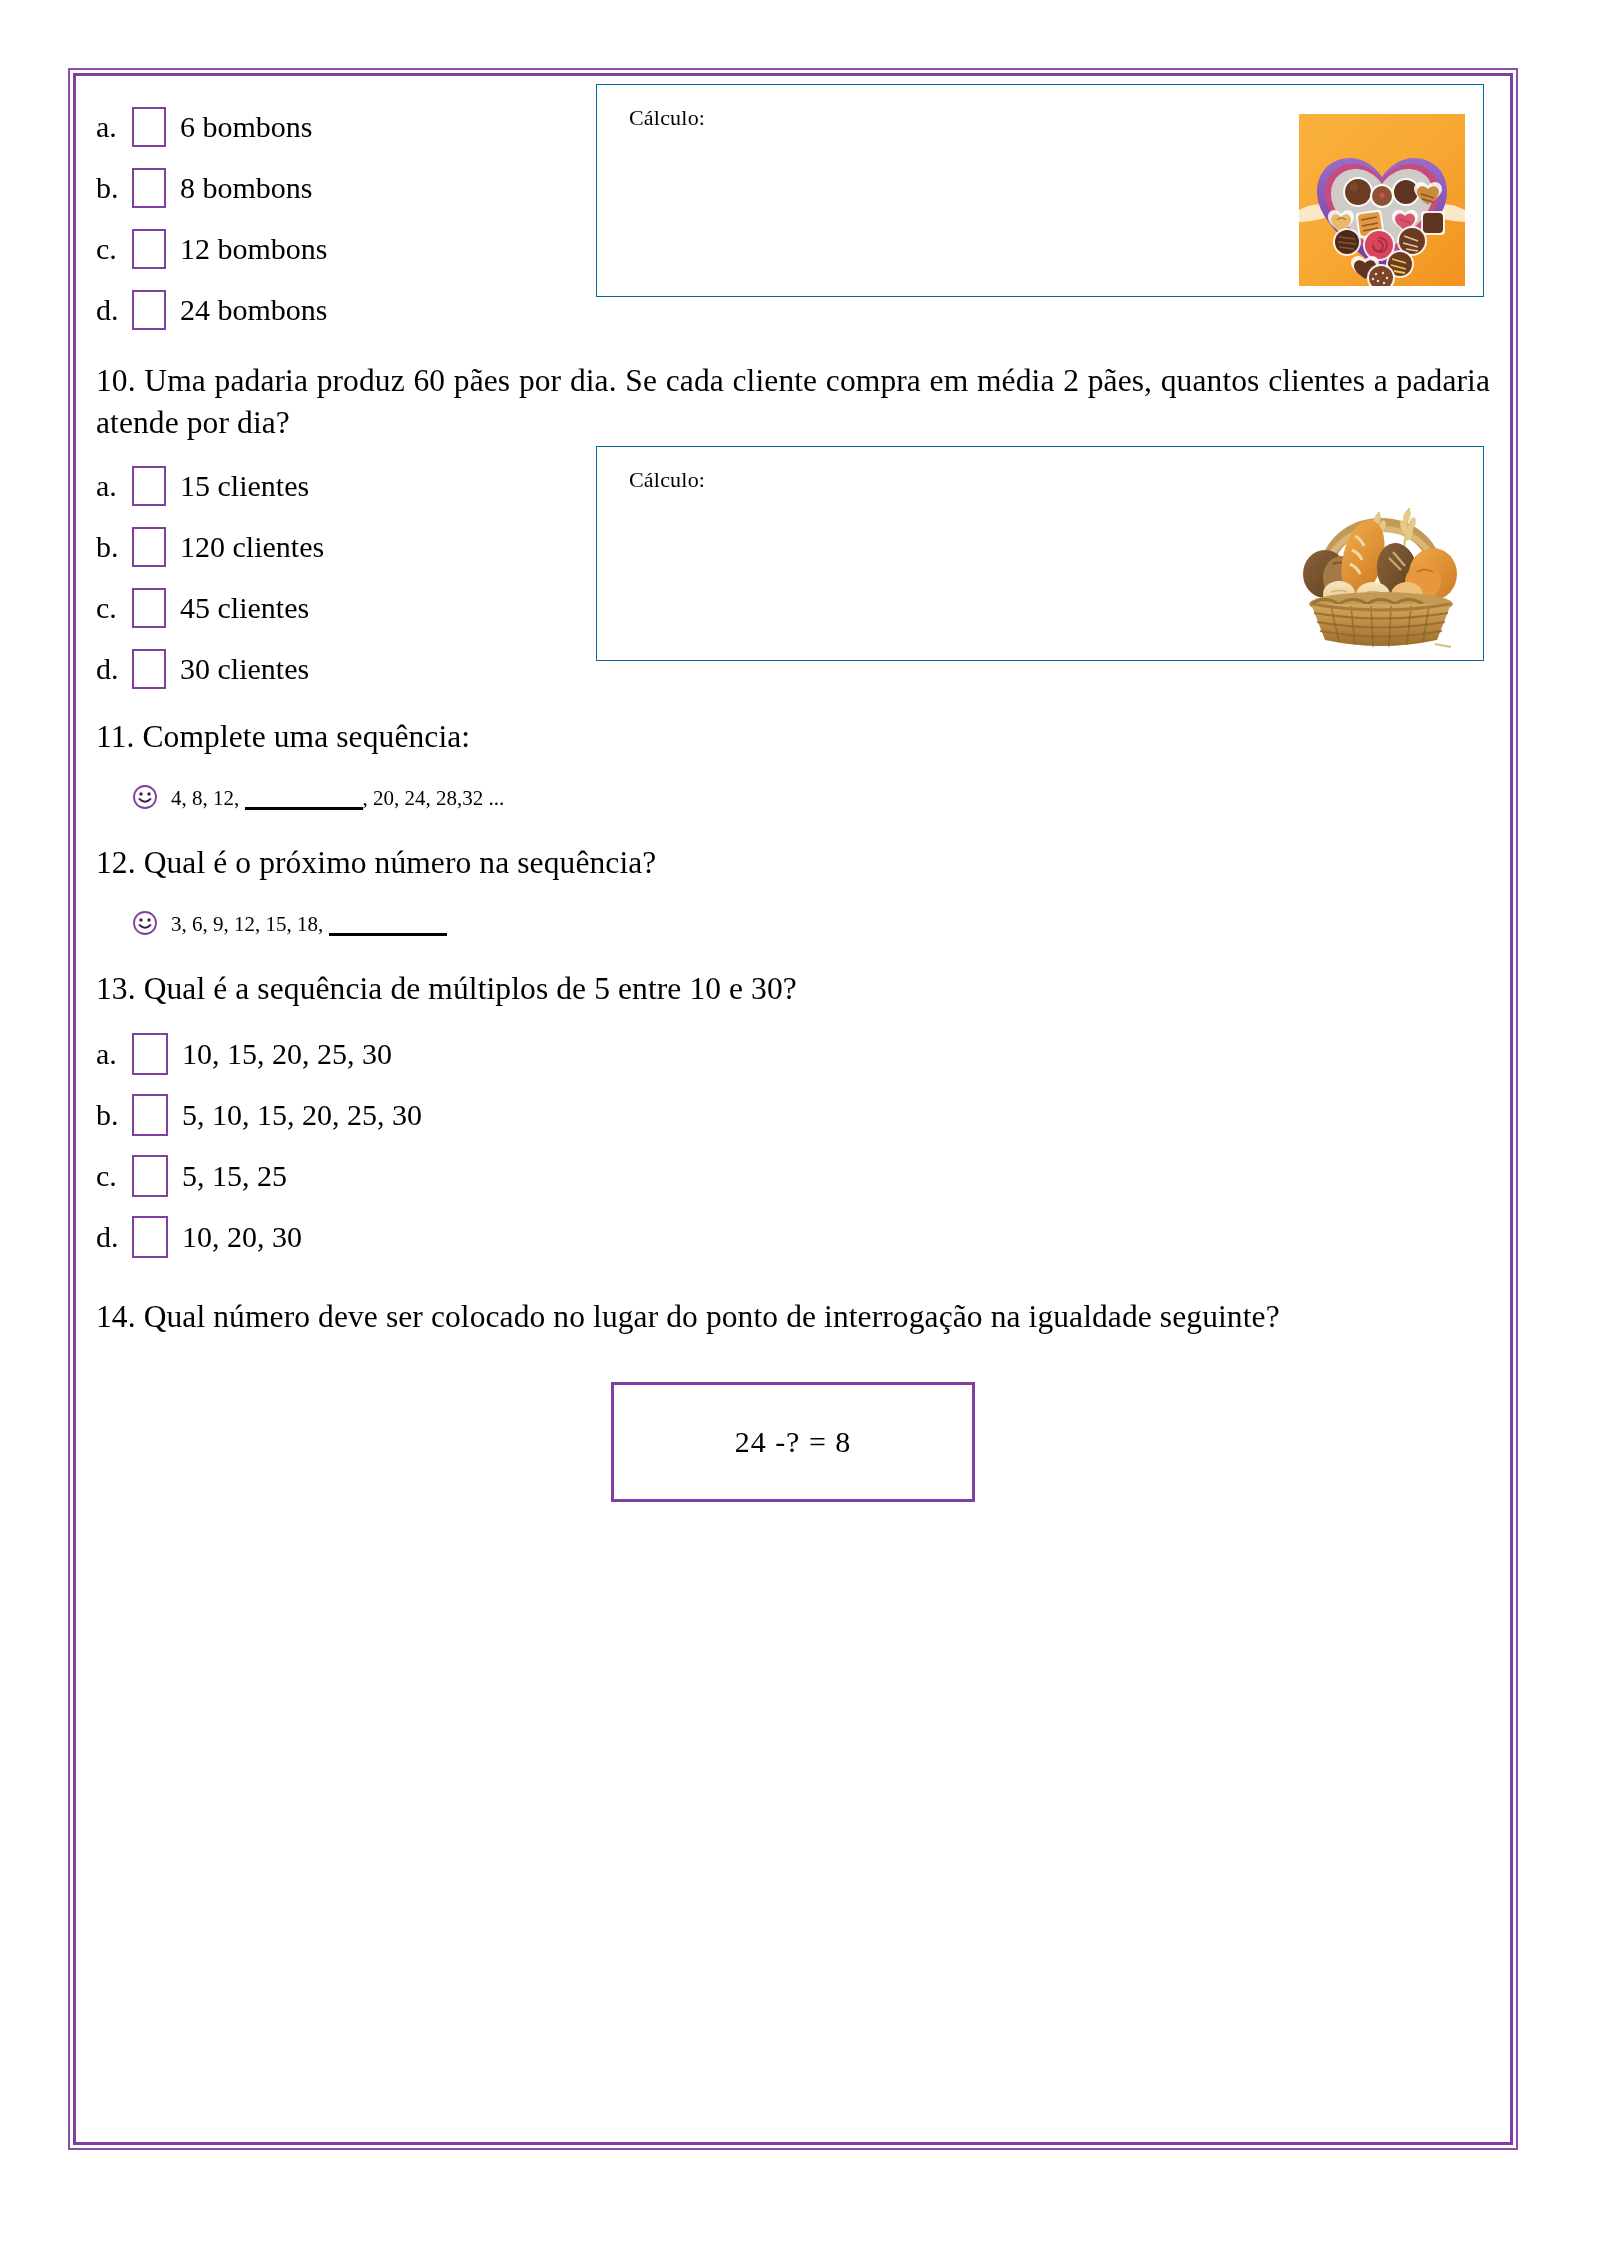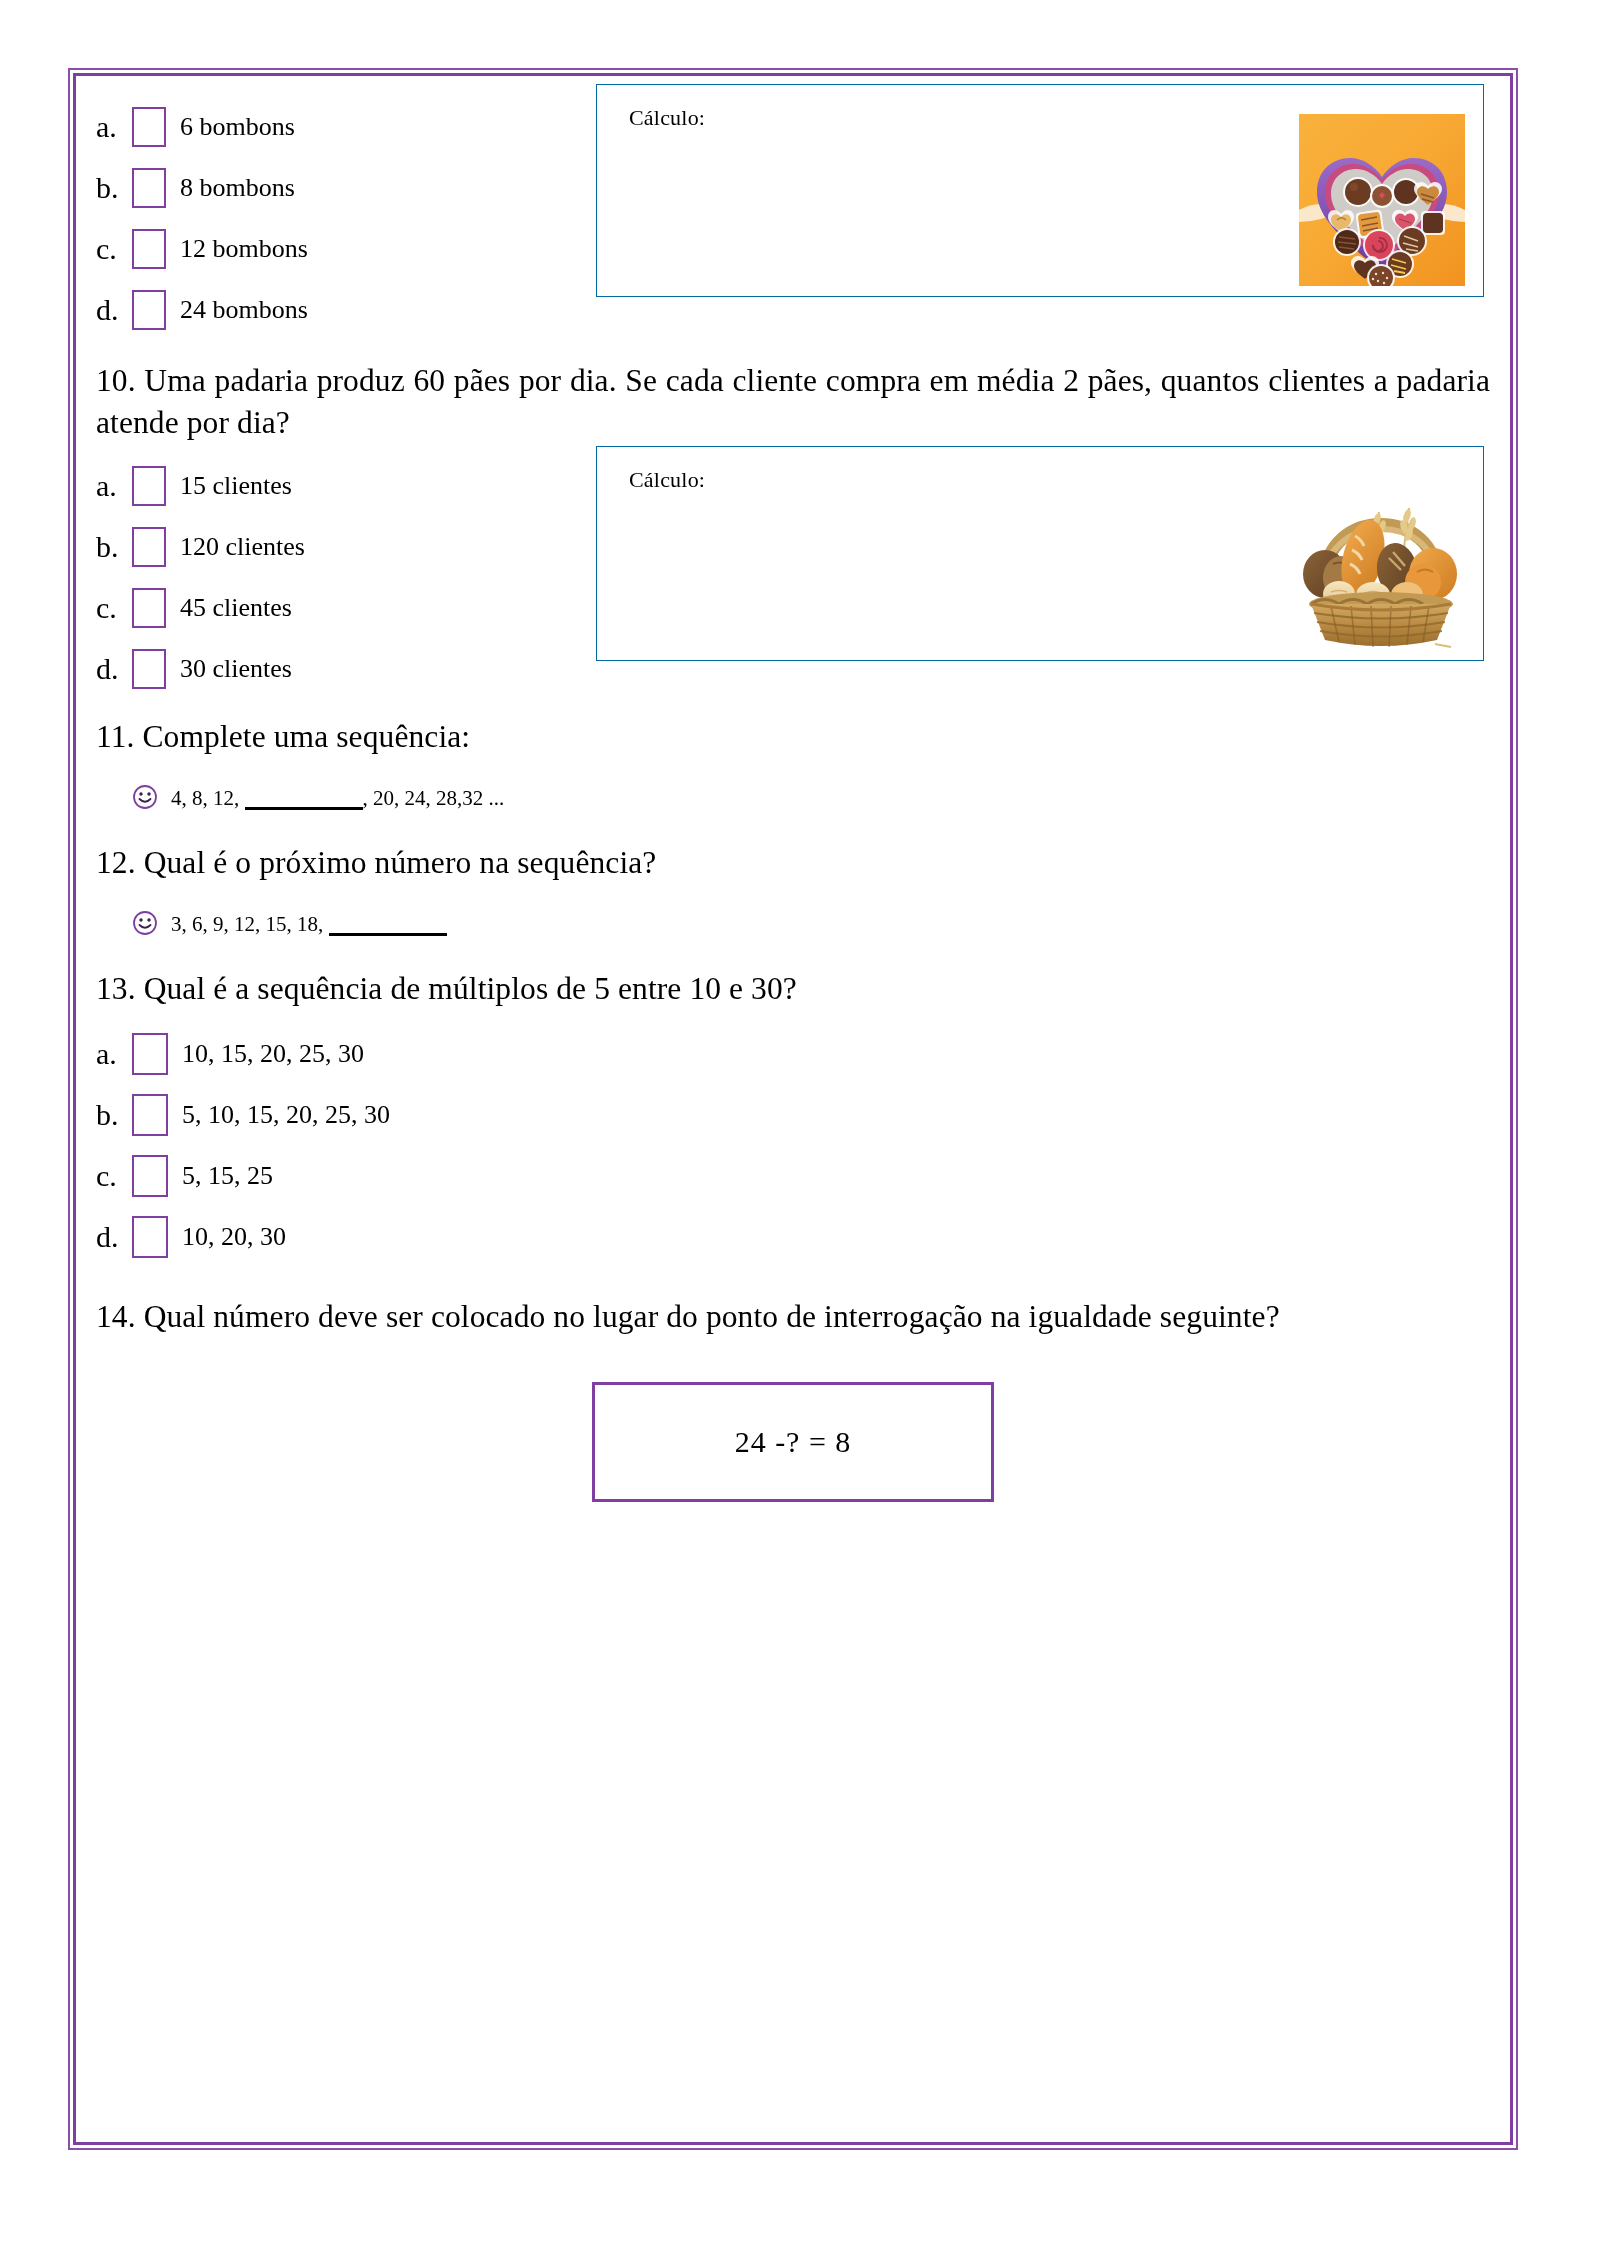--- a/index.html
+++ b/index.html
@@ -76,21 +76,21 @@
   .opt-box {
     width: 34px;
     height: 40px;
     border: 2.5px solid #7E3FA0;
     box-sizing: border-box;
     flex: 0 0 34px;
     background: #fff;
   }
   .opt-box.wide { width: 36px; height: 42px; flex-basis: 36px; }
   .opt-label {
-    font-size: 26px;
+    font-size: 30px;
     margin-left: 14px;
     white-space: nowrap;
   }
 
   
   .qblock {
     position: relative;
   }
   .calc-box {
     position: absolute;
@@ -129,21 +129,21 @@
     border-bottom: 3px solid #000;
     height: 20px;
   }
 
   
   .eq-wrap {
     display: flex;
     justify-content: center;
   }
   .eq-box {
-    width: 402px;
+    width: 364px;
     height: 120px;
     border: 3px solid #7E3FA0;
     box-sizing: border-box;
     display: flex;
     align-items: center;
     justify-content: center;
     font-size: 30px;
     letter-spacing: 1px;
   }
 </style>

